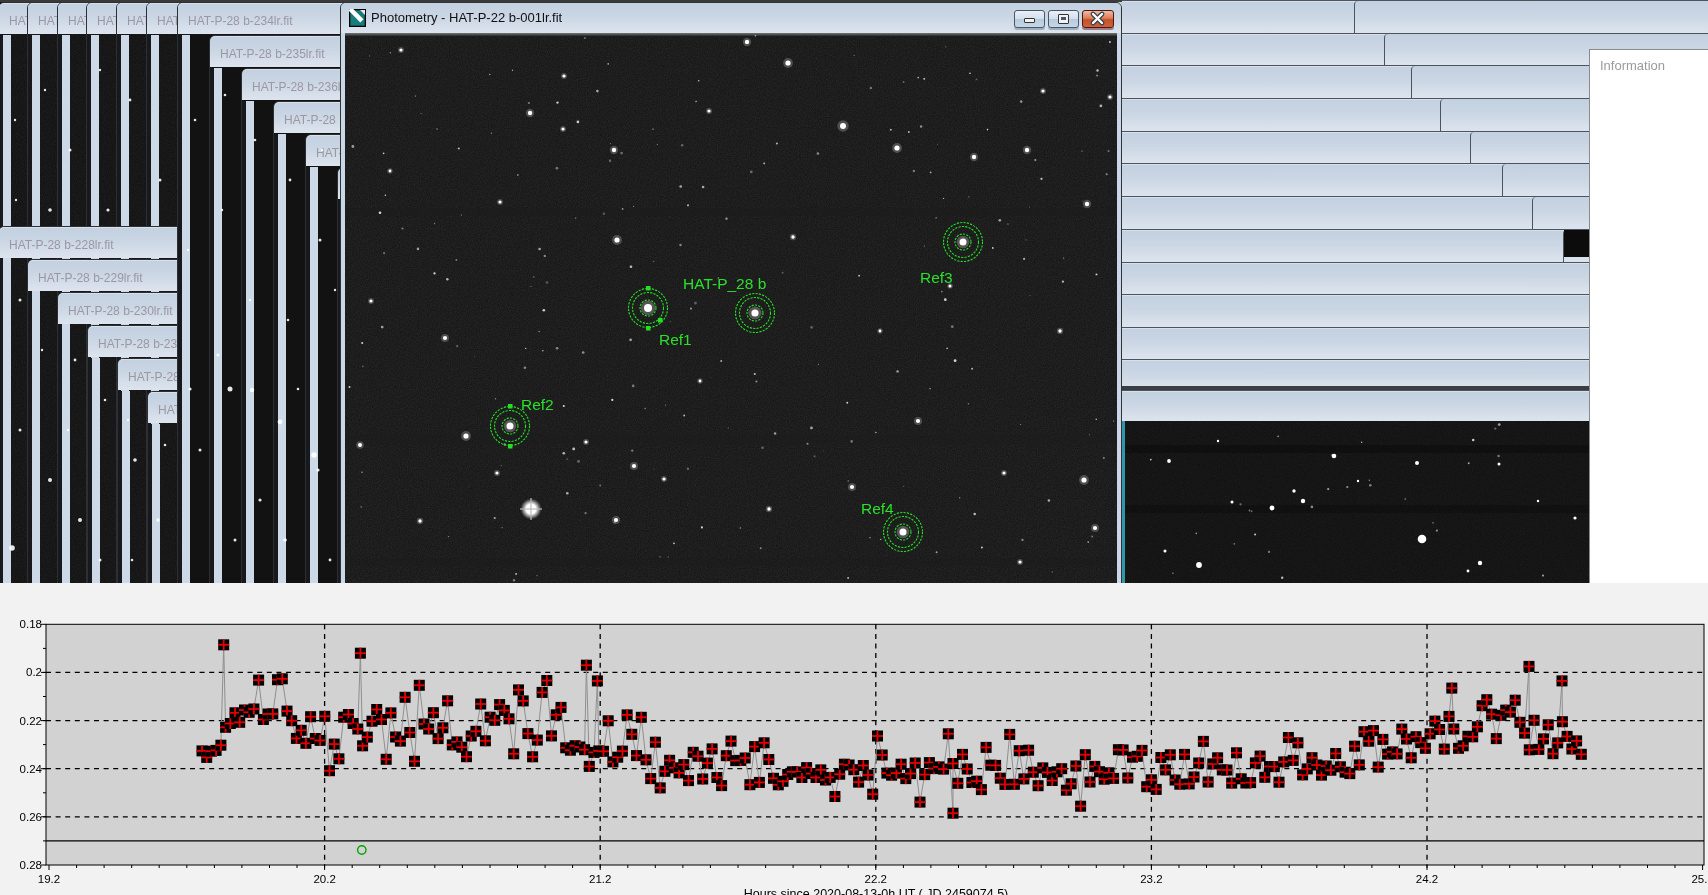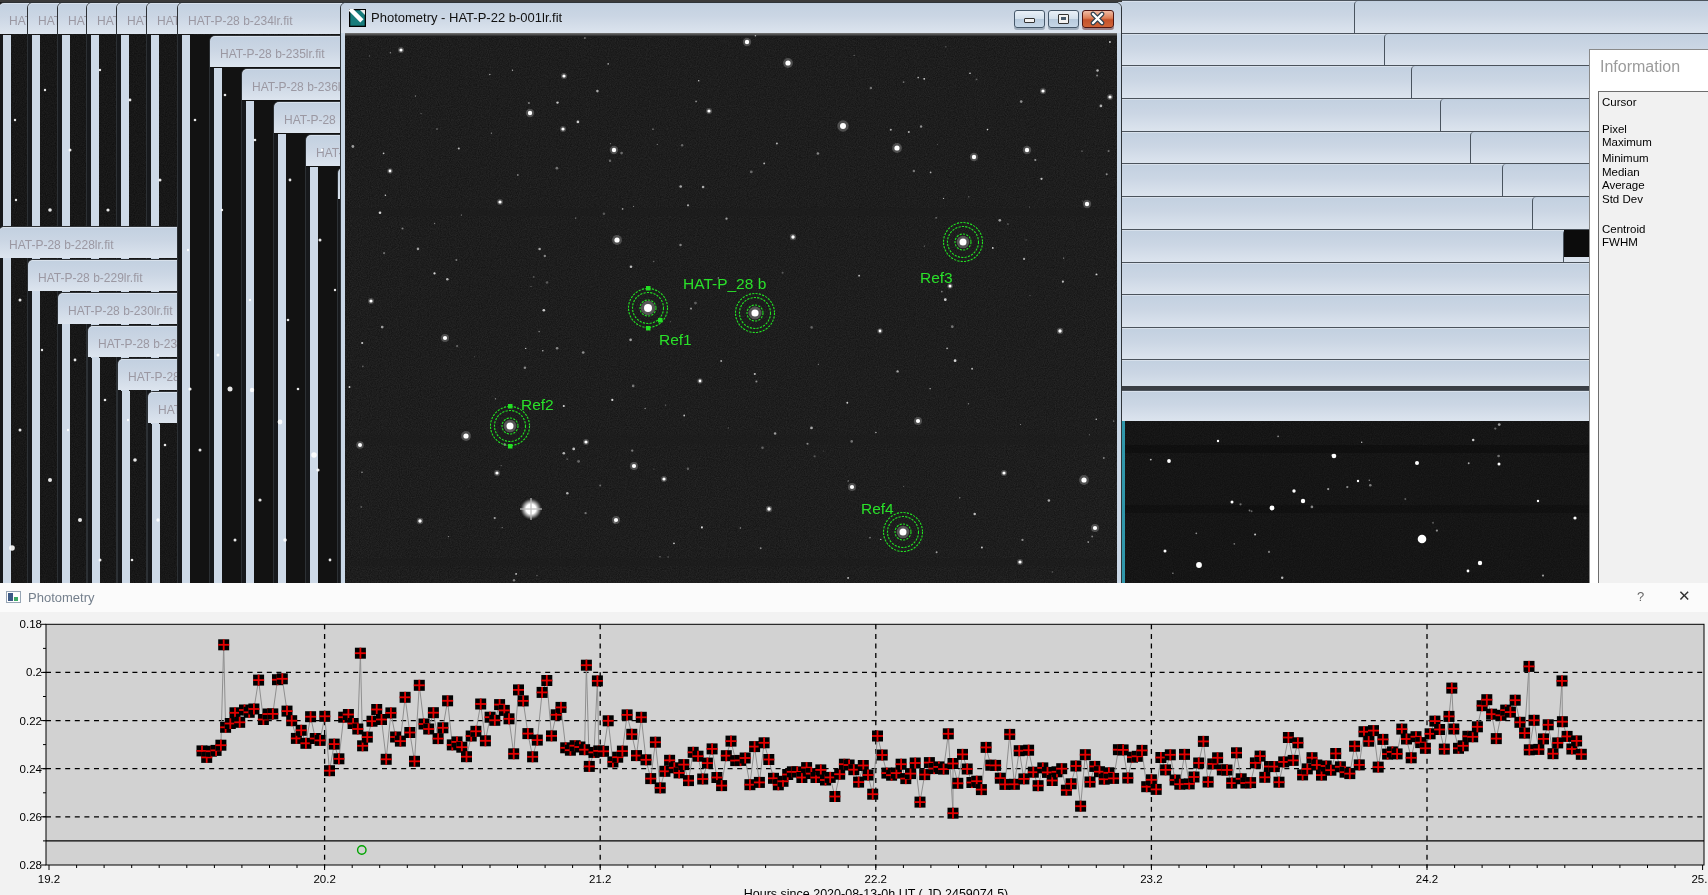--- a/index.html
+++ b/index.html
@@ -636,43 +636,23 @@
           <text x="314" y="312" font-size="15.5" fill="#2ae02a" font-family="Liberation Sans, sans-serif">Ref1</text>
           <text x="176" y="377" font-size="15.5" fill="#2ae02a" font-family="Liberation Sans, sans-serif">Ref2</text>
           <text x="575" y="250" font-size="15.5" fill="#2ae02a" font-family="Liberation Sans, sans-serif">Ref3</text>
           <text x="516" y="481" font-size="15.5" fill="#2ae02a" font-family="Liberation Sans, sans-serif">Ref4</text>
         </svg>
       </div>
     </div>
     <div style="position:absolute;left:1122px;top:4px;width:2.5px;height:579px;background:#35aec6;opacity:.85;z-index:19"></div>
     <div style="position:absolute;left:0;top:0;width:1122px;height:2px;background:#3a3a3a;z-index:32"></div>
     <div style="position:absolute;left:1589px;top:49px;width:119px;height:534px;background:#fff;border:1px solid #8a8a8a;border-right:none;border-bottom:none;z-index:35">
-      <div style="position:absolute;left:10px;top:8px;font-size:16px;color:#9b9b9b">Information</div>
-      <div style="position:absolute;left:8px;top:41px;right:-1px;bottom:0;background:#f1f1f1;border:1px solid #6e6e6e;border-right:none;border-bottom:none">
-        <div style="position:absolute;left:3px;top:4px;font-size:11.5px;color:#000">Cursor</div>
-        <div style="position:absolute;left:3px;top:31px;font-size:11.5px;color:#000">Pixel</div>
-        <div style="position:absolute;left:3px;top:44px;font-size:11.5px;color:#000">Maximum</div>
-        <div style="position:absolute;left:3px;top:60px;font-size:11.5px;color:#000">Minimum</div>
-        <div style="position:absolute;left:3px;top:74px;font-size:11.5px;color:#000">Median</div>
-        <div style="position:absolute;left:3px;top:87px;font-size:11.5px;color:#000">Average</div>
-        <div style="position:absolute;left:3px;top:101px;font-size:11.5px;color:#000">Std Dev</div>
-        <div style="position:absolute;left:3px;top:131px;font-size:11.5px;color:#000">Centroid</div>
-        <div style="position:absolute;left:3px;top:144px;font-size:11.5px;color:#000">FWHM</div>
-      </div>
+      <div style="position:absolute;left:10px;top:8px;font-size:13px;color:#9b9b9b">Information</div>
     </div>
     <div style="position:absolute;left:0;top:583px;width:1708px;height:312px;background:#f2f2f2;z-index:40">
-      <div style="position:absolute;left:0;top:0;width:1708px;height:29px;background:#fbfbfb">
-        <div style="position:absolute;left:6px;top:8px;width:15px;height:12px;background:#fff;border:1px solid #98a6b5">
-          <div style="position:absolute;left:1px;top:1px;width:5px;height:8px;background:#3d5a86"></div>
-          <div style="position:absolute;left:7px;top:5px;width:4px;height:4px;background:#3faa66"></div>
-        </div>
-        <div style="position:absolute;left:28px;top:7px;font-size:13px;color:#75808d">Photometry</div>
-        <div style="position:absolute;left:1637px;top:6px;font-size:13px;color:#666">?</div>
-        <div style="position:absolute;left:1678px;top:4px;font-size:15px;color:#333">✕</div>
-      </div>
       <div style="position:absolute;left:16px;top:0;width:1620px;height:312px">
         <svg width="1708" height="312" style="position:absolute;left:0;top:0" xmlns="http://www.w3.org/2000/svg">
           <defs>
             <g id="pt">
               <rect x="-5.5" y="-5.5" width="11" height="11" fill="#000"></rect>
               <rect x="-5.5" y="-0.9" width="11" height="1.8" fill="#e40000"></rect>
               <rect x="-0.9" y="-5.5" width="1.8" height="11" fill="#e40000"></rect>
             </g>
           </defs>
           <rect x="30" y="41.3" width="1658" height="240.7" fill="#d2d2d2" stroke="#000" stroke-width="1"></rect>

